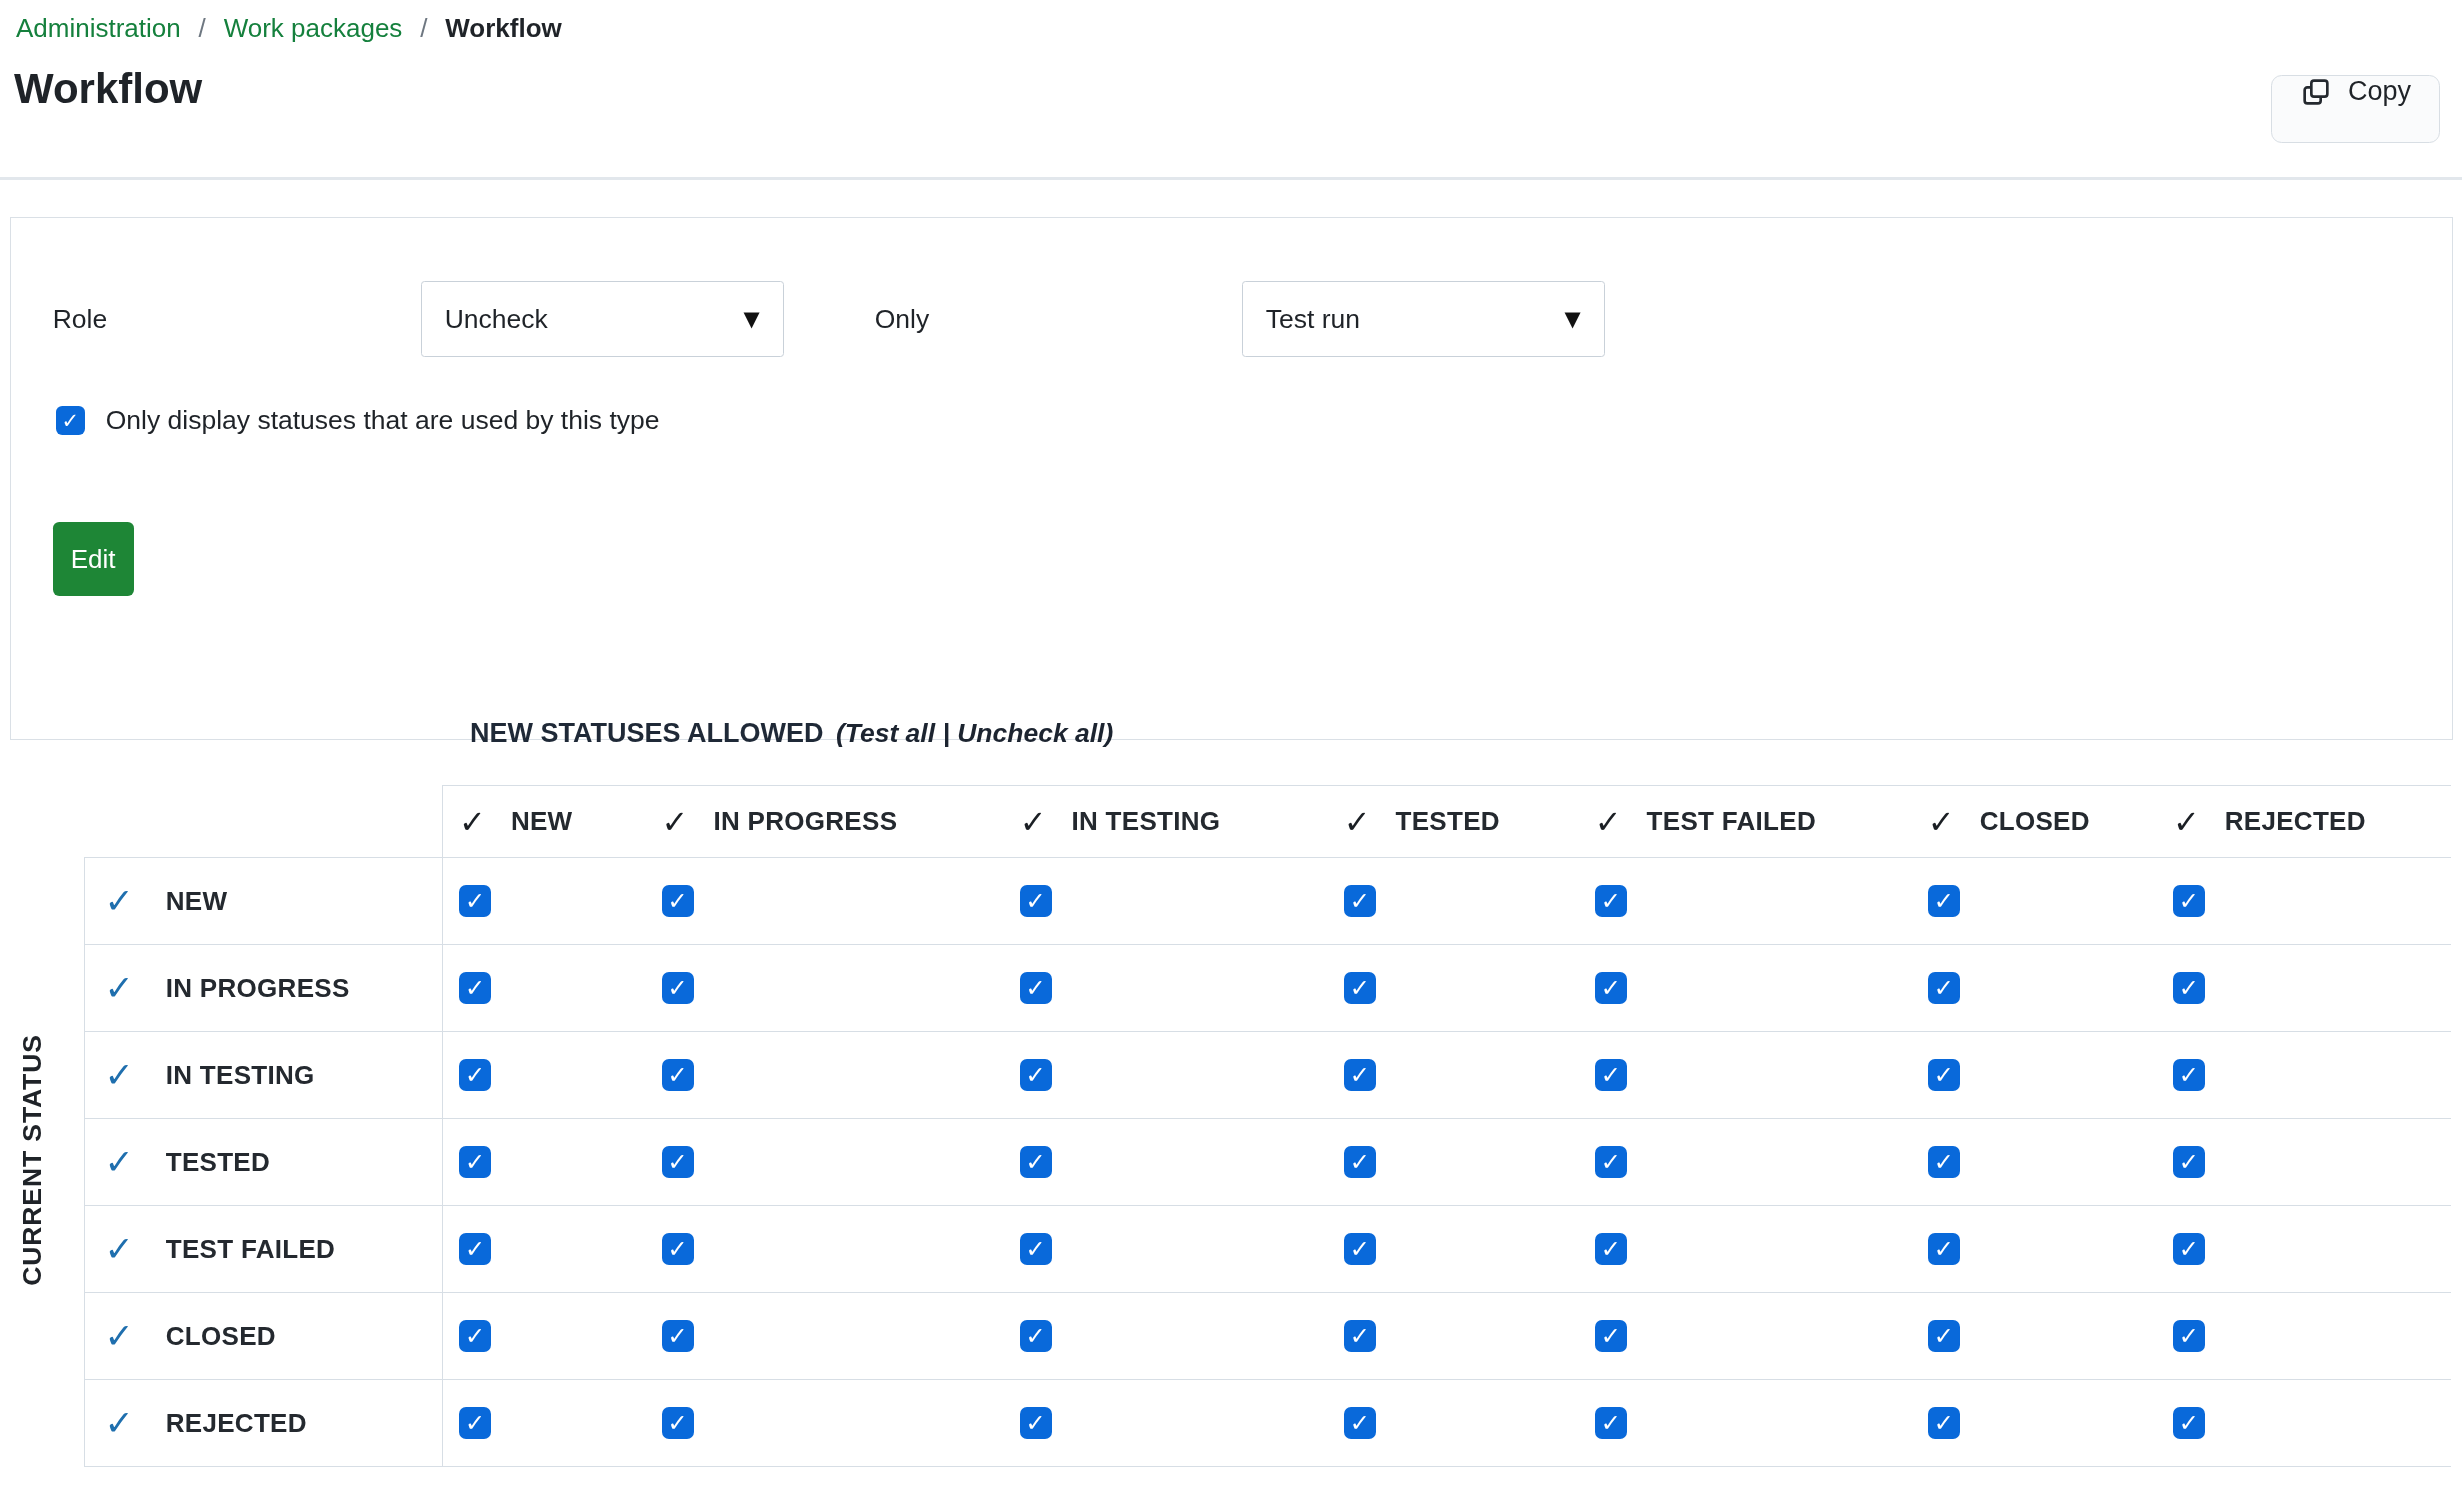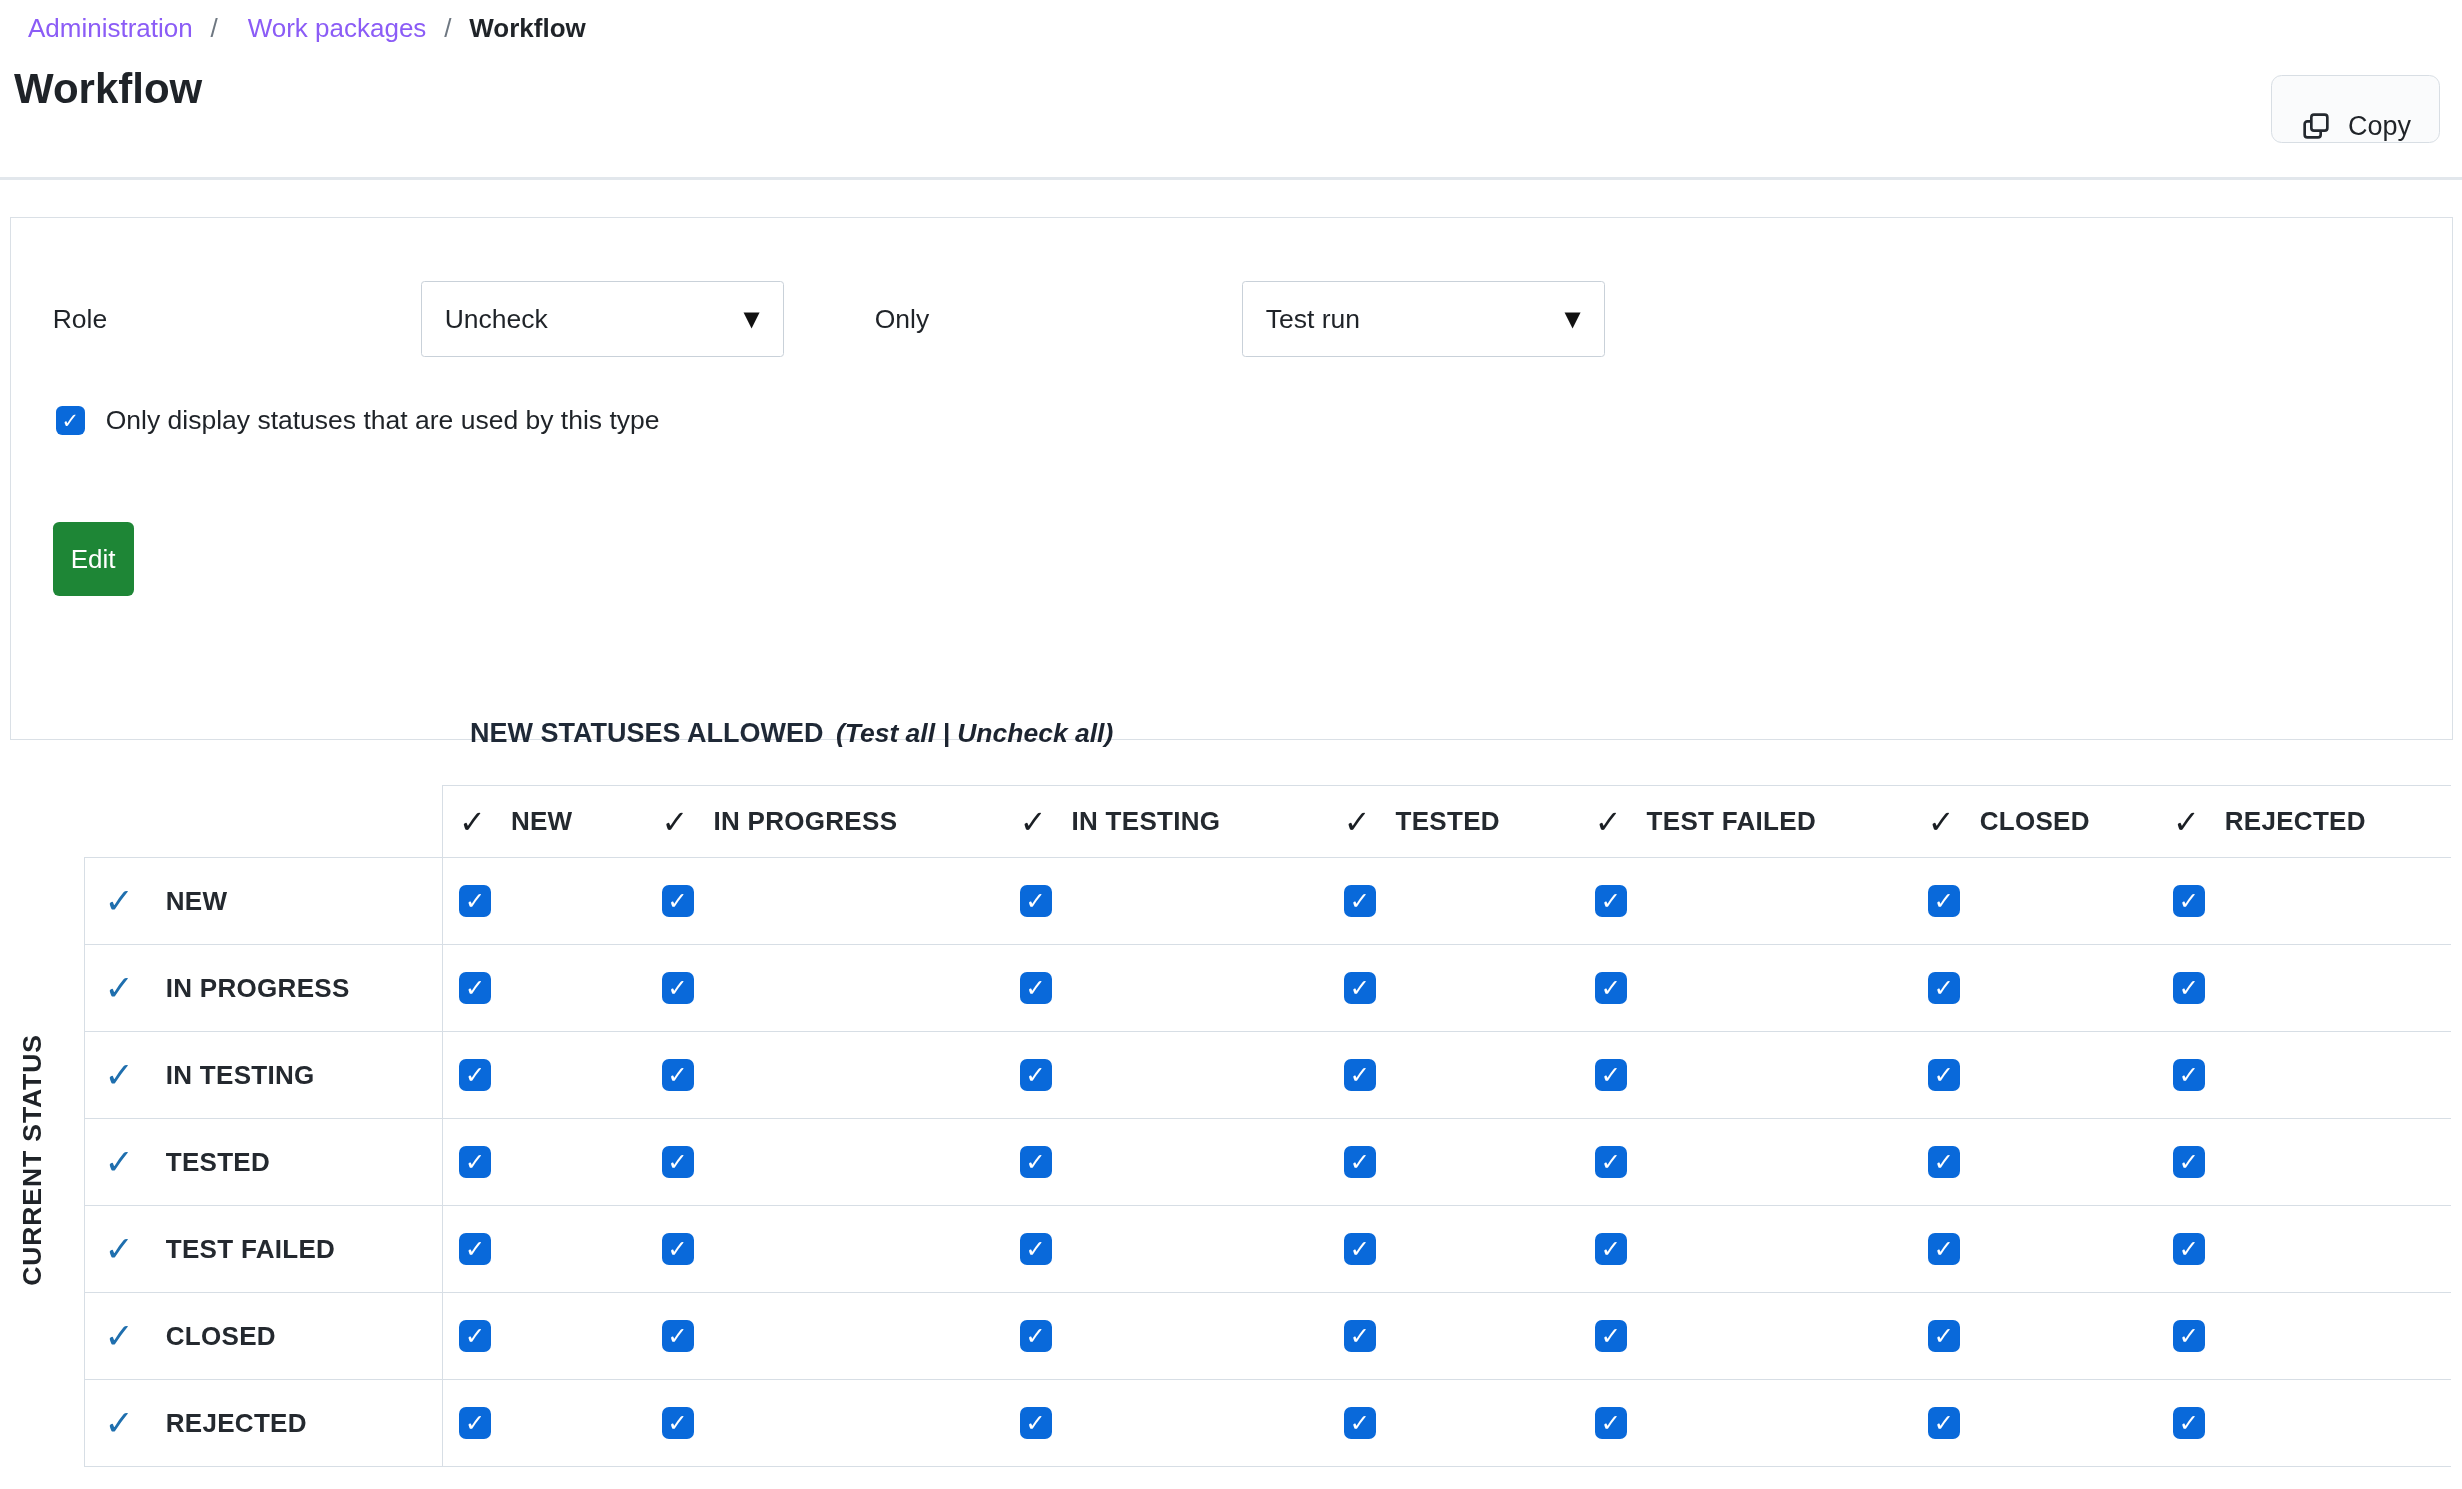--- a/index.html
+++ b/index.html
@@ -9,31 +9,31 @@
     background:#ffffff;
     font-family:"Liberation Sans","DejaVu Sans",sans-serif;
     color:#1f2328;
     position:relative;
     overflow:hidden;
   }
   .glyph { font-family:"DejaVu Sans",sans-serif; }
 
   
   .breadcrumb { position:absolute; left:16px; top:8.8px; font-size:26px; line-height:39px; white-space:nowrap; }
-  .crumb-link { color:#8b5cf6; cursor:pointer;margin-left:12px; }
+  .crumb-link { color:#15803d; cursor:pointer; }
   .crumb-sep { color:#6e7781; margin:0 10.6px; }
   .crumb-current { color:#1f2328; font-weight:700; }
 
   
   .page-title { position:absolute; left:14px; top:65px; font-size:42px; font-weight:700; color:#1f2328; margin:0; }
 
   
   .toolbar { position:absolute; top:75px; right:22px; display:flex; gap:22px; }
   .tb-btn {
-    display:flex; align-items:flex-end; gap:16px;
+    display:flex; align-items:flex-start; gap:16px;
     height:68px; padding:0 28px;
     background:#fafbfc; border:1.8px solid #d8dee4; border-radius:10.6px;
     font-size:27px; color:#1f2328; cursor:pointer;
   }
   .tb-btn svg { display:block; }
 
   
   .top-divider { position:absolute; top:177px; left:0; width:2462px; height:2.7px; background:#e2e7ec; }
 
   

